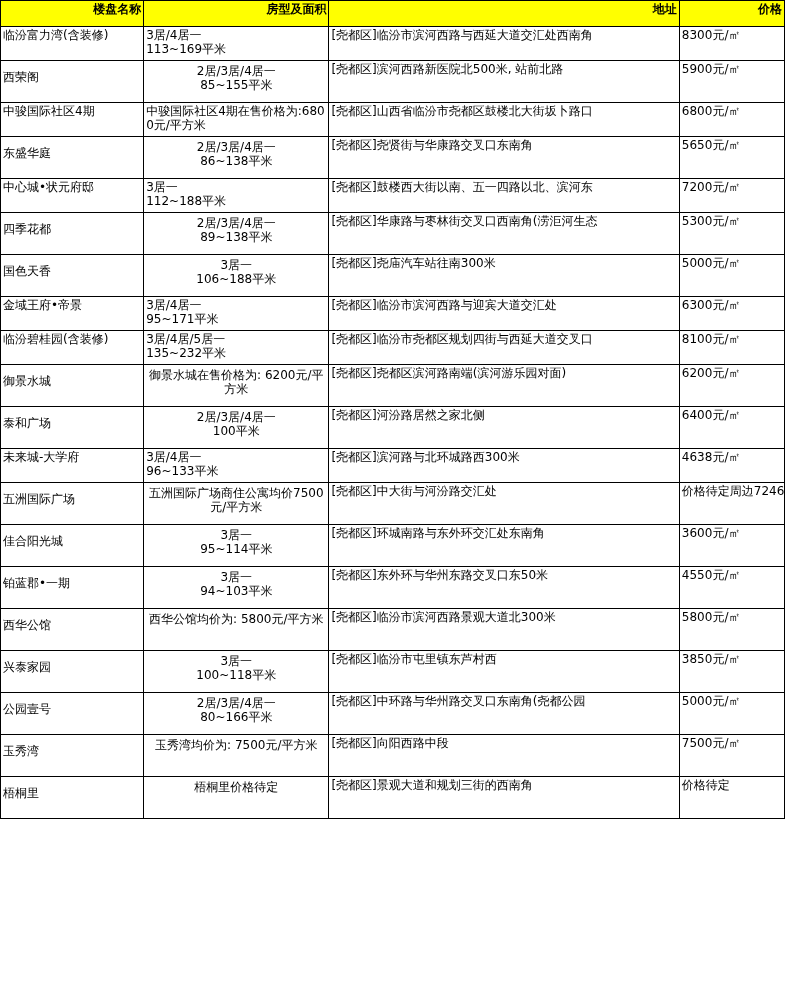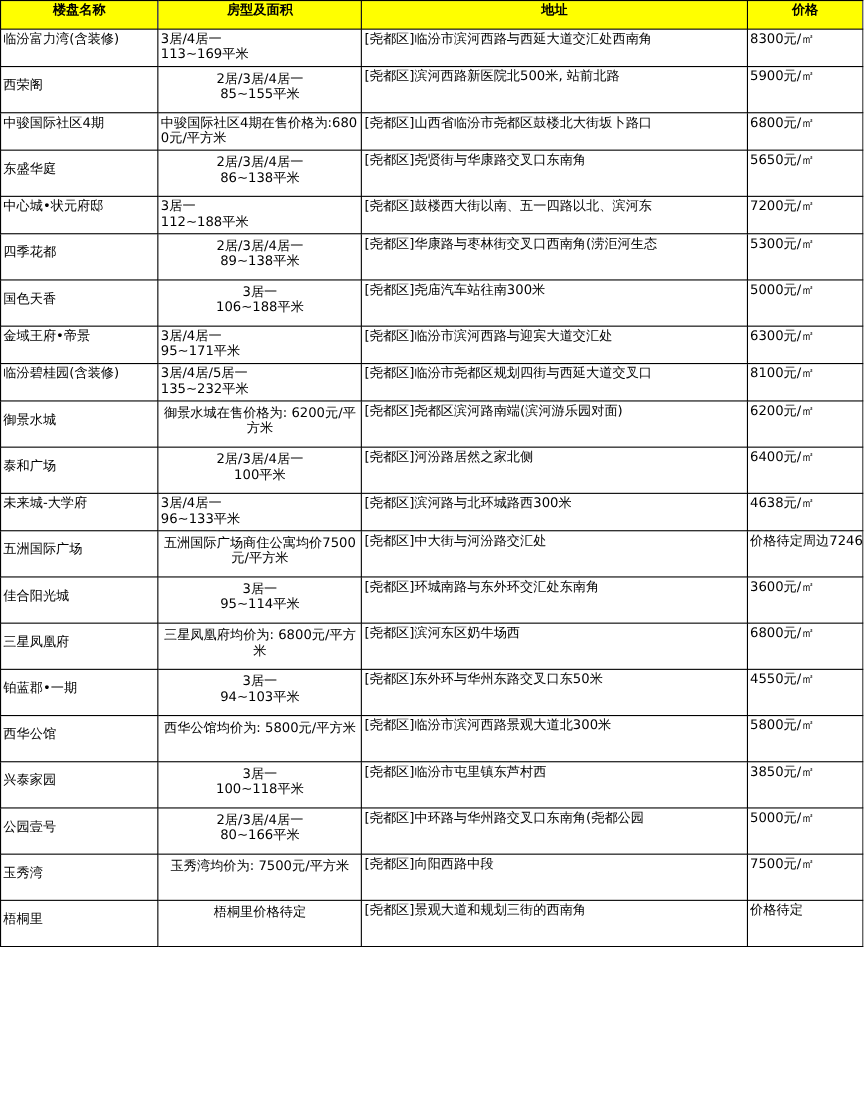--- a/index.html
+++ b/index.html
@@ -26,21 +26,21 @@
     vertical-align: top;
     padding: 1px 2px 0 2px;
     font-size: 12px;
     line-height: 14px;
     overflow: hidden;
     word-break: break-all;
   }
   thead th {
     background: #ffff00;
     font-weight: bold;
-    text-align: center;
+    text-align: right;
     height: 24px;
     font-size: 13px;
     line-height: 22px;
     padding-left: 3px;
   }
   col.c-name { width: 143px; }
   col.c-type { width: 185px; }
   col.c-addr { width: 350px; }
   col.c-price { width: 105px; }
 
@@ -182,26 +182,20 @@
           <td class="price">价格待定周边7246元/㎡</td>
         </tr>
         <tr class="short">
           <td class="name">佳合阳光城</td>
           <td class="type">3居一
 95~114平米</td>
           <td class="addr">[尧都区]环城南路与东外环交汇处东南角</td>
           <td class="price">3600元/㎡</td>
         </tr>
         <tr class="short">
-          <td class="name">三星凤凰府</td>
-          <td class="type">三星凤凰府均价为: 6800元/平方米</td>
-          <td class="addr">[尧都区]滨河东区奶牛场西</td>
-          <td class="price">6800元/㎡</td>
-        </tr>
-        <tr class="short">
           <td class="name">铂蓝郡•一期</td>
           <td class="type">3居一
 94~103平米</td>
           <td class="addr">[尧都区]东外环与华州东路交叉口东50米</td>
           <td class="price">4550元/㎡</td>
         </tr>
         <tr class="short">
           <td class="name">西华公馆</td>
           <td class="type">西华公馆均价为: 5800元/平方米</td>
           <td class="addr">[尧都区]临汾市滨河西路景观大道北300米</td>

